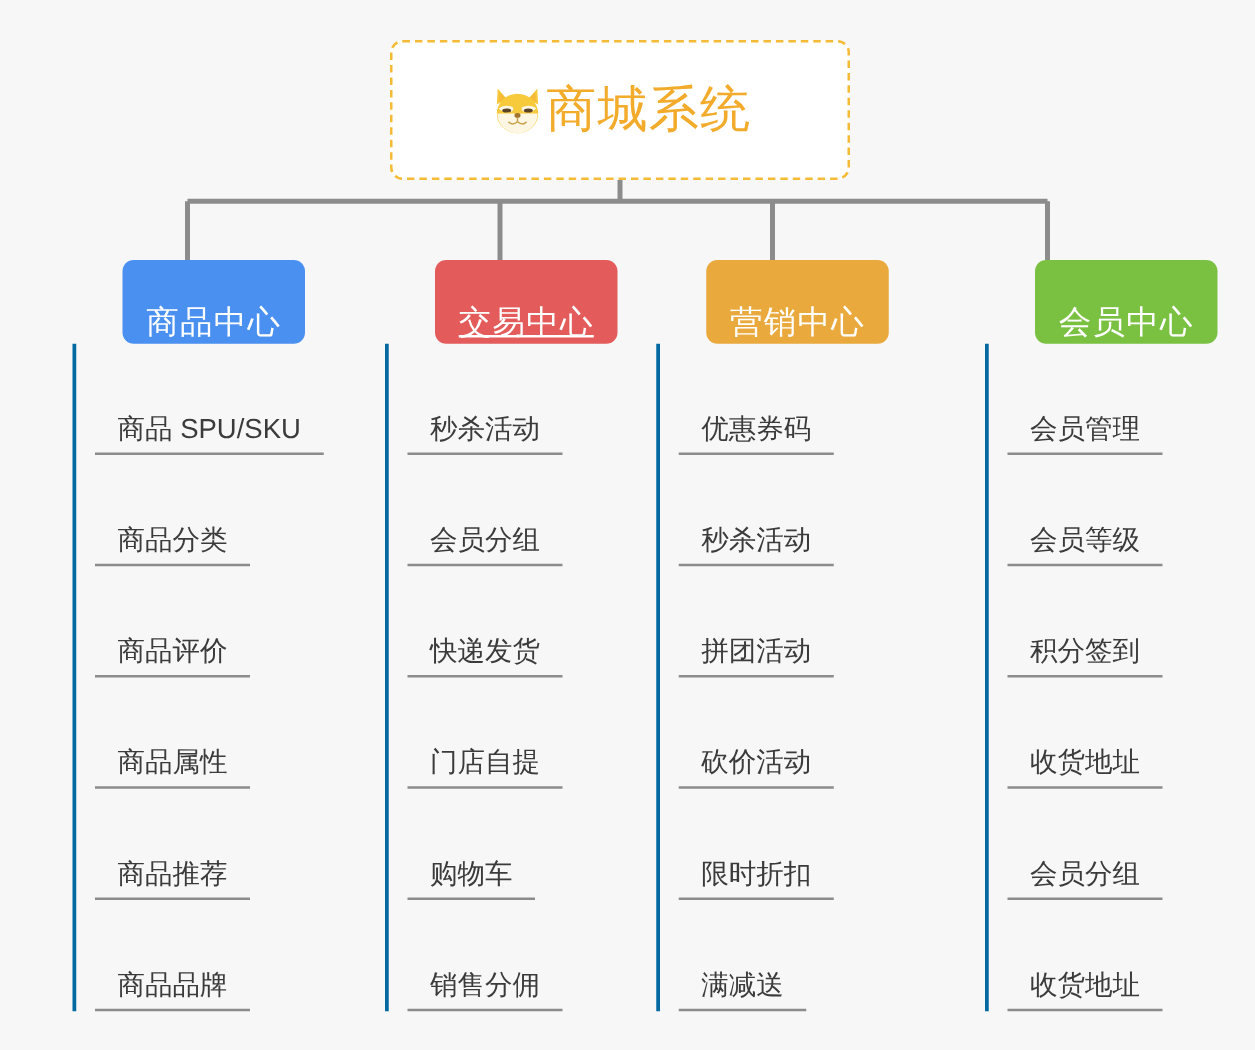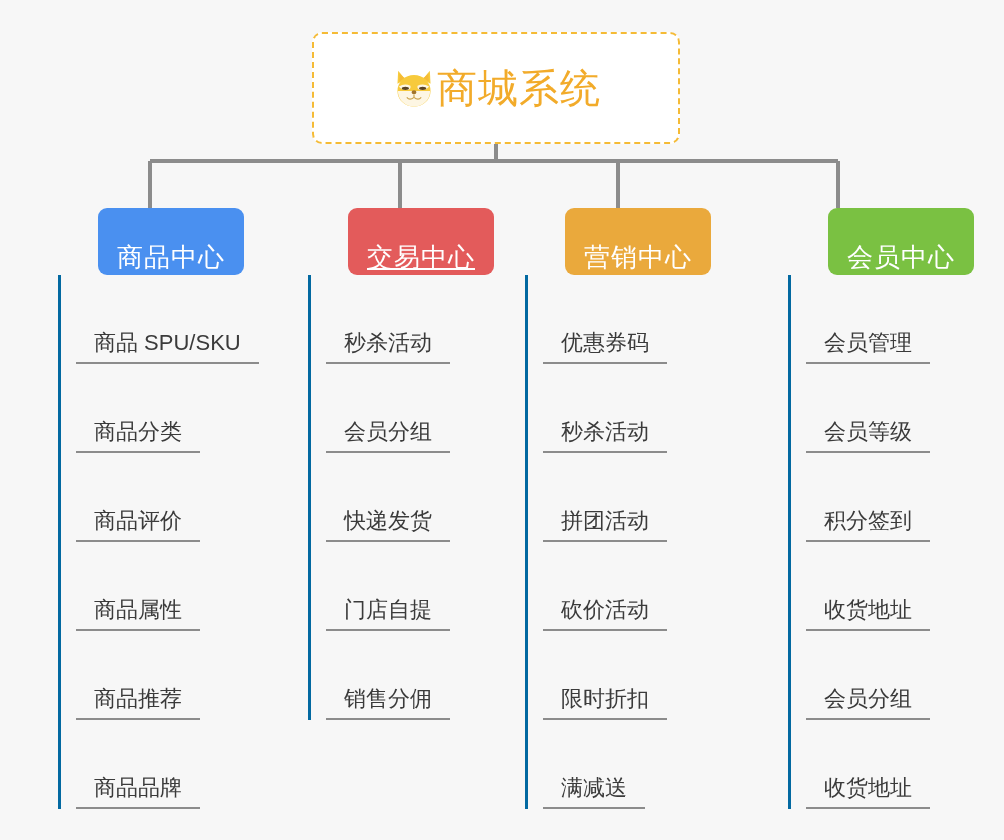--- a/index.html
+++ b/index.html
@@ -180,20 +180,23 @@
       <div class="leaf-item">
           <span class="leaf-label">会员分组</span>
         </div>
       <div class="leaf-item">
           <span class="leaf-label">快递发货</span>
         </div>
       <div class="leaf-item">
           <span class="leaf-label">门店自提</span>
         </div>
       <div class="leaf-item">
+          <span class="leaf-label">购物车</span>
+        </div>
+      <div class="leaf-item">
           <span class="leaf-label">销售分佣</span>
         </div>
     </div>
   </div>
 
   <div class="column col-2">
     <div class="cat-box" style="background: rgb(234, 169, 60);">
       <span>营销中心</span>
     </div>
     <div class="leaf-list">

